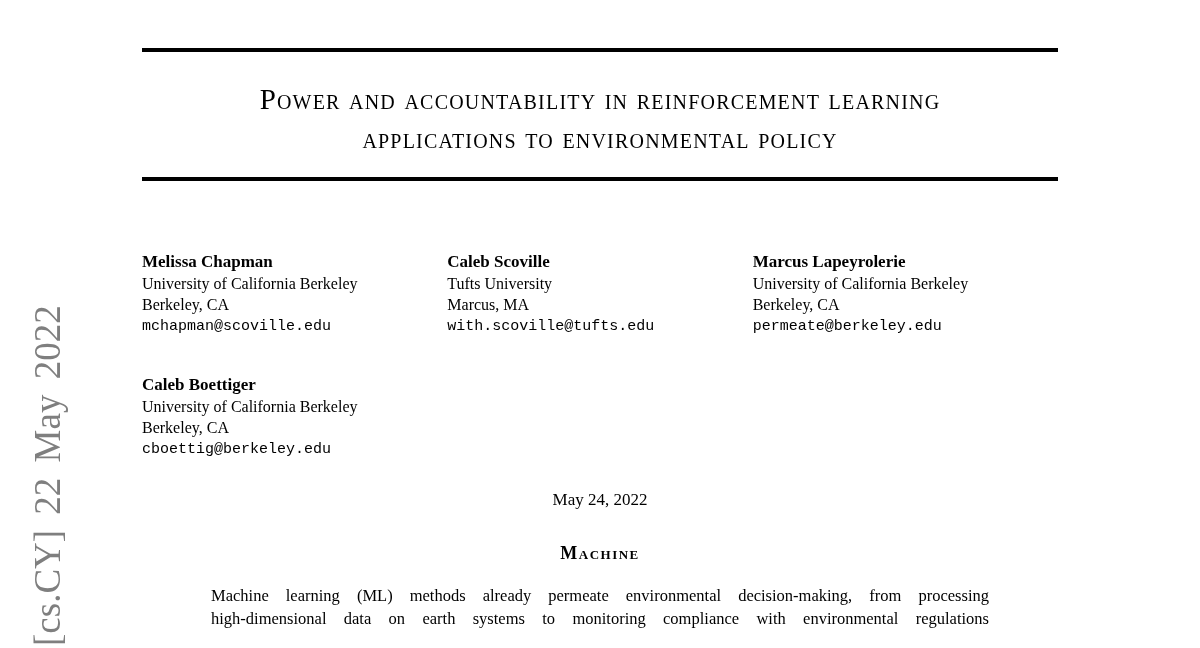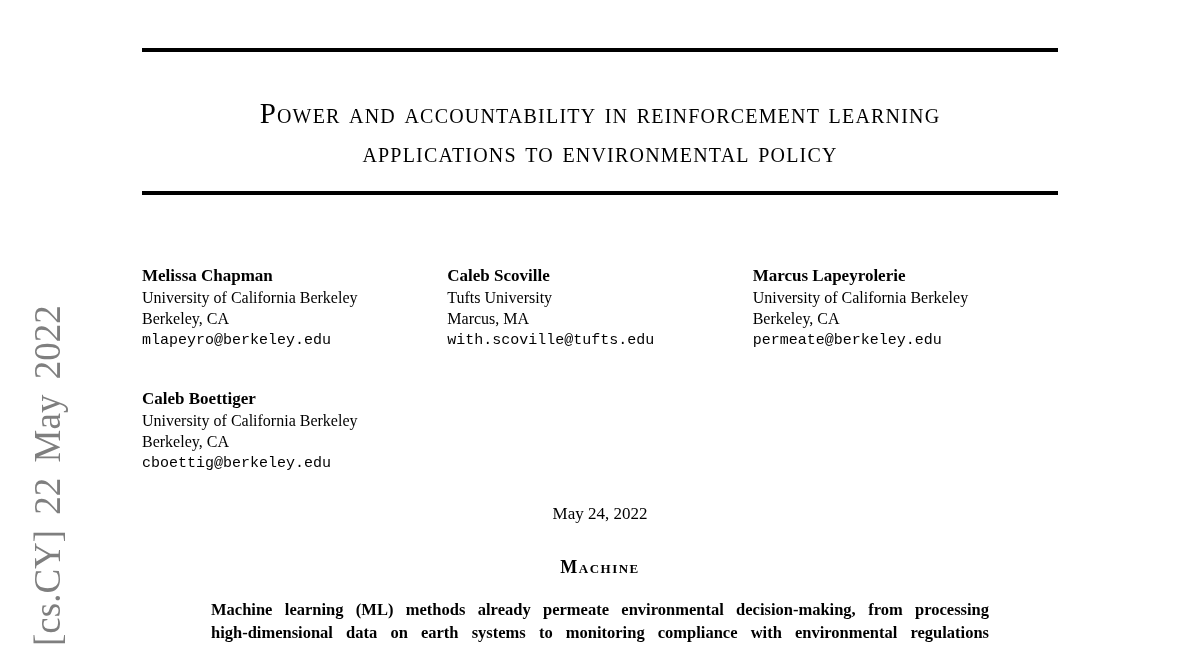--- a/index.html
+++ b/index.html
@@ -15,21 +15,21 @@
     width: 916px;
     margin-left: 142px;
   }
   .rule {
     height: 4px;
     background: #000000;
   }
   .rule-top { margin-top: 48px; }
   .rule-bottom { margin-top: 19px; }
   .paper-title {
-    margin-top: 42px;
+    margin-top: 28px;
     text-align: center;
     font-variant: small-caps;
     font-size: 29px;
     line-height: 39px;
     letter-spacing: 1.2px;
     font-weight: normal;
   }
   .authors-row {
     display: flex;
     flex-direction: row;
@@ -69,21 +69,20 @@
   .abstract-body {
     margin: 21px auto 0 auto;
     width: 778px;
     font-size: 16.5px;
     line-height: 22.5px;
   }
   .abstract-line {
     text-align: justify;
     text-align-last: justify;
     white-space: nowrap;
-    font-weight: bold;
   }
   .arxiv-watermark {
     position: absolute;
     left: 26px;
     top: 646px;
     width: 370px;
     height: 44px;
     line-height: 44px;
     transform: rotate(-90deg);
     transform-origin: 0 0;
@@ -108,21 +107,21 @@
     <span>applications to environmental policy</span>
   </h1>
 
   <div class="rule rule-bottom"></div>
 
   <div class="authors-row">
     <div class="author">
       <div class="name">Melissa Chapman</div>
       <div class="affil">University of California Berkeley</div>
       <div class="loc">Berkeley, CA</div>
-      <div class="email">mlapeyro@berkeley.edu</div>
+      <div class="email">mchapman@scoville.edu</div>
     </div>
     <div class="author">
       <div class="name">Caleb Scoville</div>
       <div class="affil">Tufts University</div>
       <div class="loc">Marcus, MA</div>
       <div class="email">with.scoville@tufts.edu</div>
     </div>
     <div class="author">
       <div class="name">Marcus Lapeyrolerie</div>
       <div class="affil">University of California Berkeley</div>

